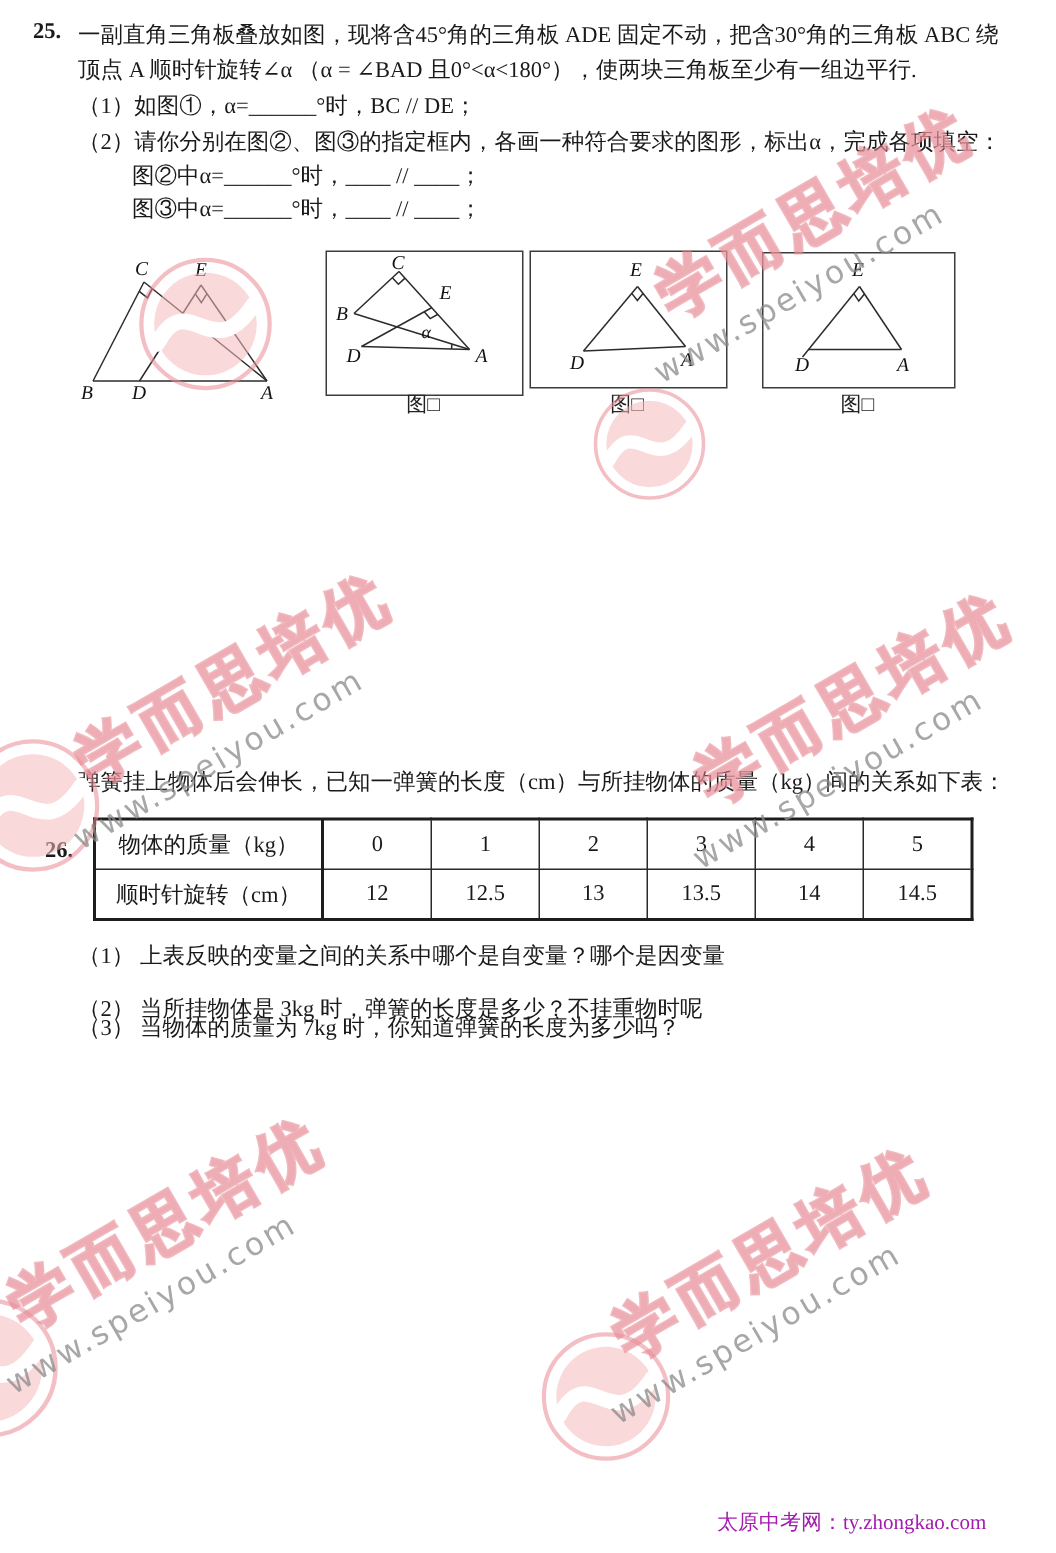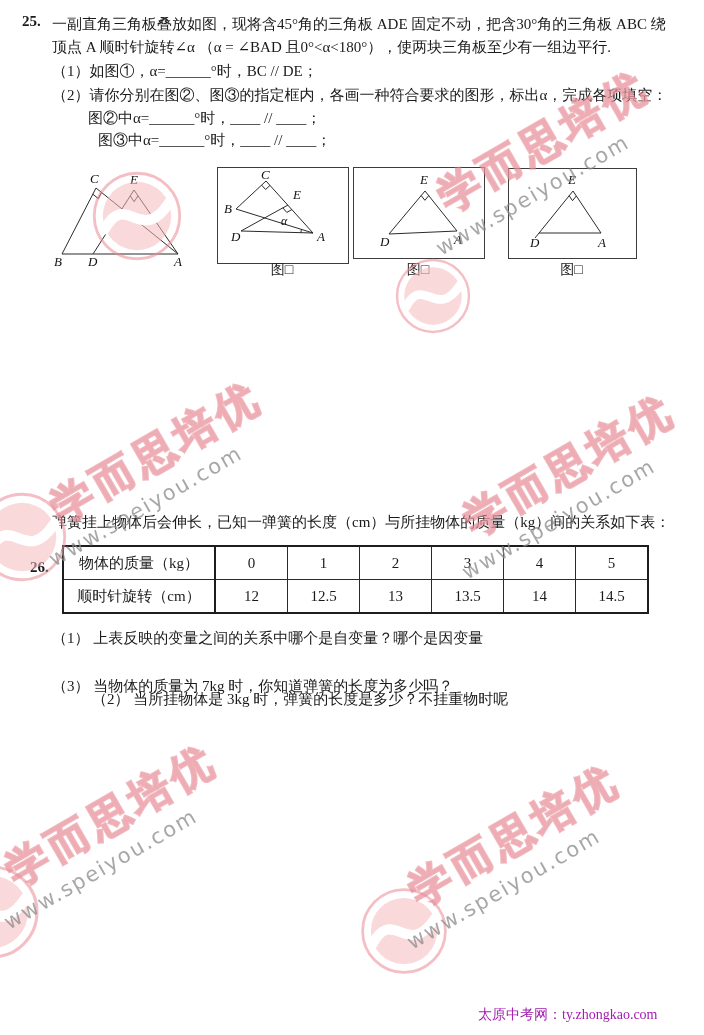--- a/index.html
+++ b/index.html
@@ -52,21 +52,21 @@
 <body>
 
 <div class="page">
 
   <div class="abs qnum" style="left:22px;top:13px;">25.</div>
   <div class="abs qtext" style="left:52px;top:13px;">一副直角三角板叠放如图，现将含45°角的三角板 ADE 固定不动，把含30°角的三角板 ABC 绕</div>
   <div class="abs qtext" style="left:52px;top:36px;">顶点 A 顺时针旋转∠α （α = ∠BAD 且0°&lt;α&lt;180°），使两块三角板至少有一组边平行.</div>
   <div class="abs qtext" style="left:52px;top:60px;">（1）如图①，α=______°时，BC // DE；</div>
   <div class="abs qtext" style="left:52px;top:84px;">（2）请你分别在图②、图③的指定框内，各画一种符合要求的图形，标出α，完成各项填空：</div>
   <div class="abs qtext" style="left:88px;top:107px;">图②中α=______°时，____ // ____；</div>
-  <div class="abs qtext" style="left:98px;top:129px;">图③中α=______°时，____ // ____；</div>
+  <div class="abs qtext" style="left:88px;top:129px;">图③中α=______°时，____ // ____；</div>
 
   <svg class="abs" style="left:52px;top:166px;" width="140" height="102" viewBox="0 0 140 102">
     <g class="edge">
       <line x1="10" y1="88" x2="126" y2="88"></line>
       <line x1="10" y1="88" x2="44" y2="22"></line>
       <line x1="44" y1="22" x2="126" y2="88"></line>
       <line x1="41" y1="88" x2="82" y2="24"></line>
       <line x1="82" y1="24" x2="126" y2="88"></line>
       <polyline points="40.8,28.2 46.3,32.6 49.5,26.4"></polyline>
       <polyline points="78.2,29.9 82.2,35.7 86.0,29.8"></polyline>
@@ -150,21 +150,21 @@
       <td class="vcol">12.5</td>
       <td class="vcol">13</td>
       <td class="vcol">13.5</td>
       <td class="vcol">14</td>
       <td class="vcol">14.5</td>
     </tr>
   </tbody>
     </table>
 
   <div class="abs qtext" style="left:52px;top:627px;">（1）  上表反映的变量之间的关系中哪个是自变量？哪个是因变量</div>
-  <div class="abs qtext" style="left:52px;top:688px;margin-left:40px;">（2）  当所挂物体是 3kg 时，弹簧的长度是多少？不挂重物时呢</div>
+  <div class="abs qtext" style="left:52px;top:662px;">（2）  当所挂物体是 3kg 时，弹簧的长度是多少？不挂重物时呢</div>
   <div class="abs qtext" style="left:52px;top:675px;">（3）  当物体的质量为 7kg 时，你知道弹簧的长度为多少吗？</div>
 
   <div class="abs footer" style="left:478px;top:1006px;">太原中考网：ty.zhongkao.com</div>
 
   <svg class="wm-overlay" width="704" height="1035" viewBox="0 0 704 1035">
     <g transform="translate(137,216) scale(0.95)">
       <circle r="45" fill="none" stroke="rgba(233,138,147,0.55)" stroke-width="3"></circle>
       <circle r="36" fill="rgba(245,185,190,0.55)"></circle>
       <path d="M-34,14 C-12,-28 4,32 34,-14" stroke="#ffffff" stroke-width="11" fill="none" stroke-linecap="round"></path>
     </g>

